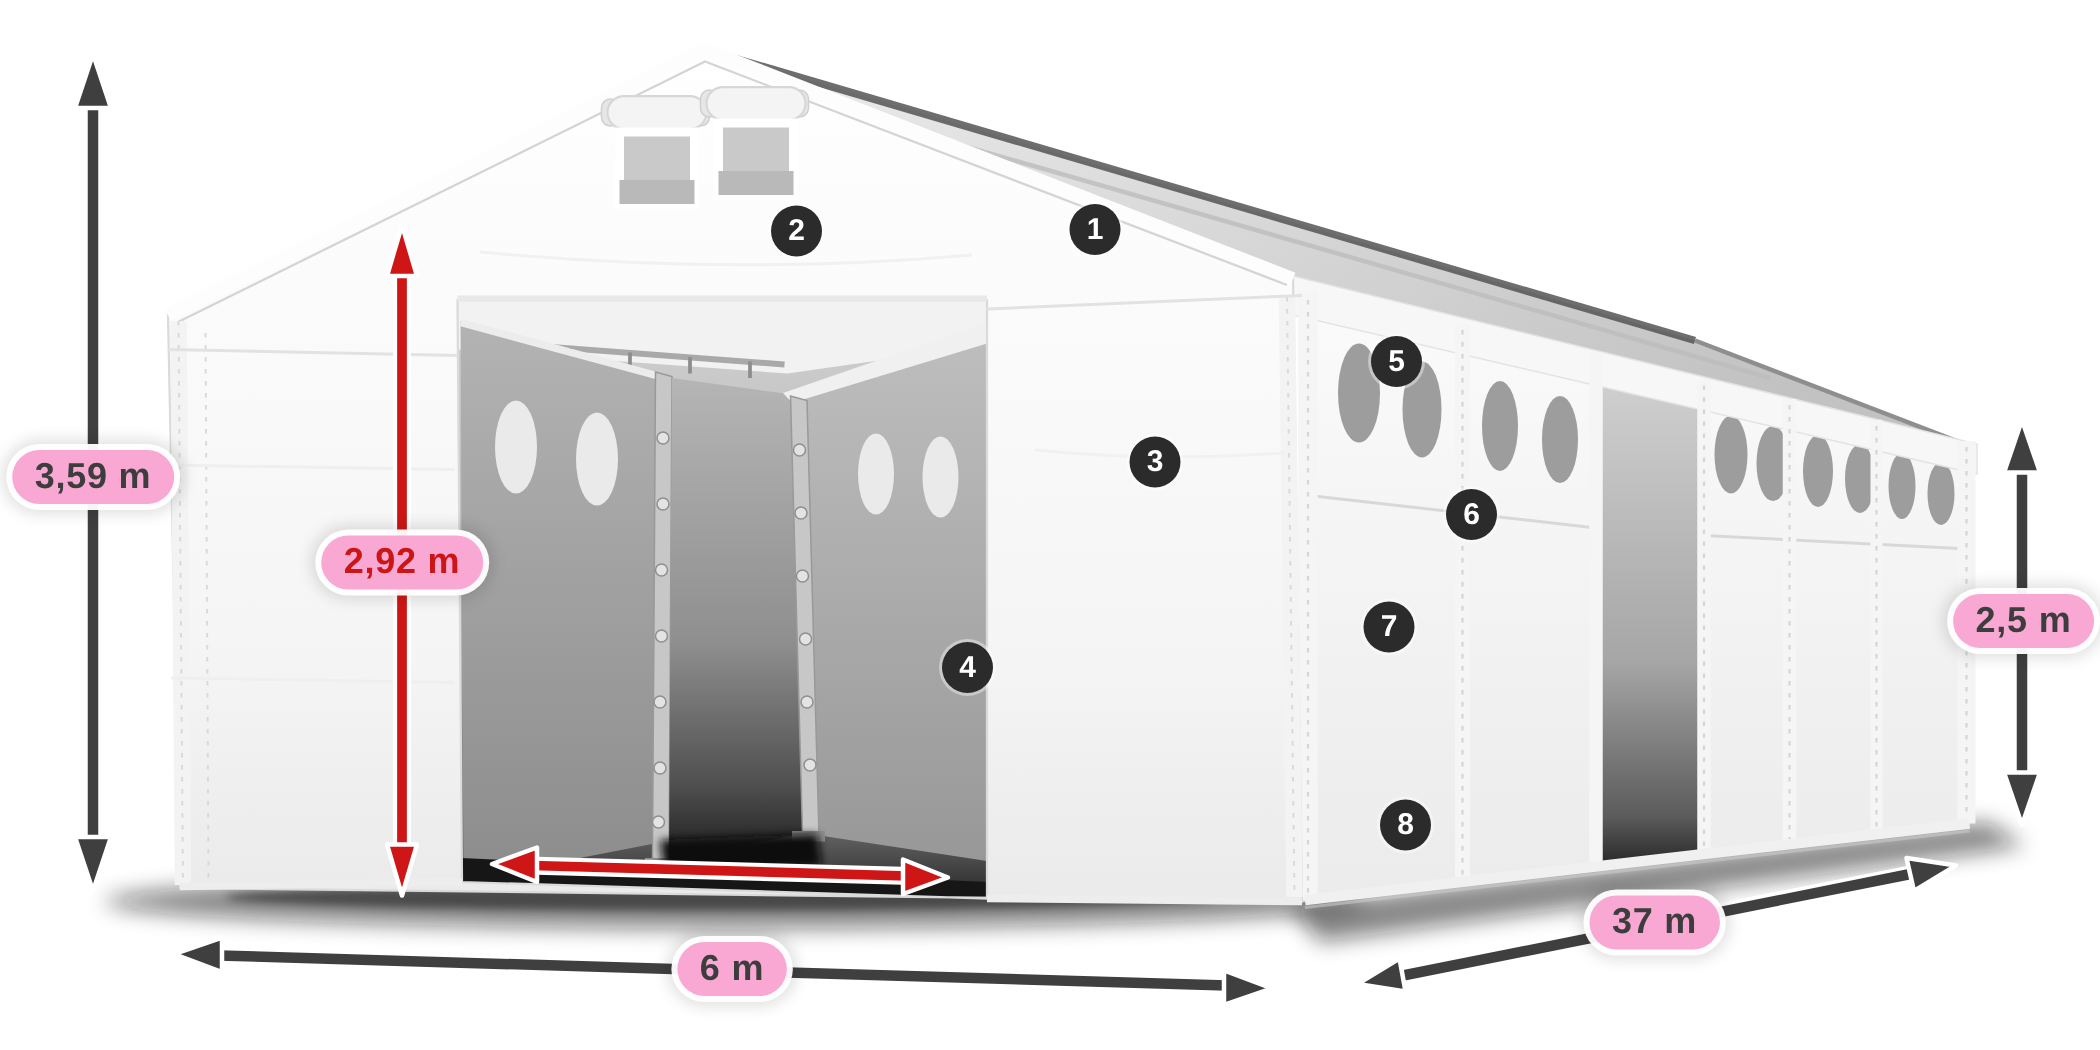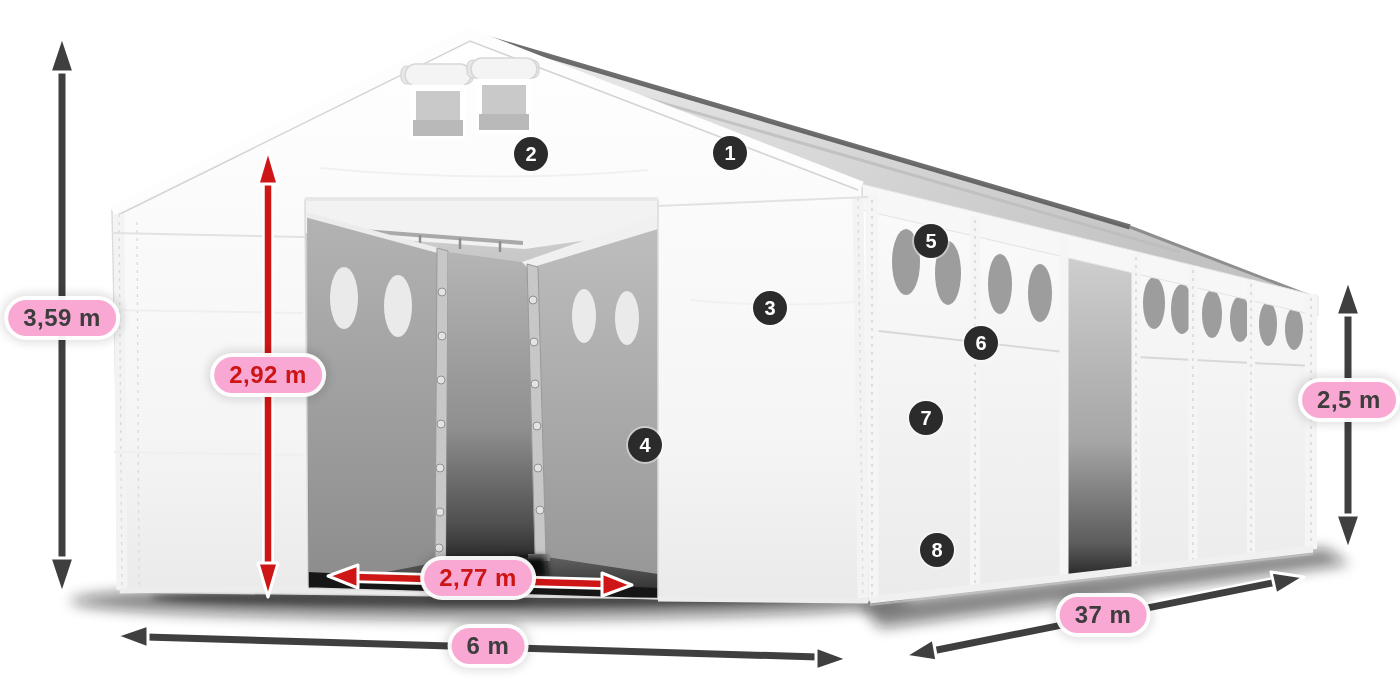--- a/index.html
+++ b/index.html
@@ -237,24 +237,23 @@
       <line x1="1348" y1="306" x2="1348" y2="524" stroke="#ffffff" stroke-width="13"></line>
       <line x1="1348" y1="310" x2="1348" y2="520" stroke="#3f3f3f" stroke-width="7"></line>
       <path d="M1348,280 L1336,315 L1360,315 Z" fill="#3f3f3f" stroke="#ffffff" stroke-width="3"></path>
       <path d="M1348,550 L1336,515 L1360,515 Z" fill="#3f3f3f" stroke="#ffffff" stroke-width="3"></path>
     </g>
   </g>
 </svg>
 
   <div class="pill dark" style="left:62px;top:318px">3,59 m</div>
   <div class="pill red" style="left:268px;top:375px">2,92 m</div>
-  <div class="pill red" style="left:478px;top:578px">2,77 m</div>
   <div class="pill dark" style="left:488px;top:646px">6 m</div>
   <div class="pill dark" style="left:1103px;top:615px">37 m</div>
-  <div class="pill dark" style="left:1349px;top:400px">2,5 m</div>
+  <div class="pill dark" style="left:1349px;top:414px">2,5 m</div>
 
   <div class="badge" style="left:730px;top:153px">1</div>
   <div class="badge" style="left:531px;top:154px">2</div>
   <div class="badge" style="left:770px;top:308px">3</div>
   <div class="badge" style="left:645px;top:445px">4</div>
   <div class="badge" style="left:931px;top:241px">5</div>
   <div class="badge" style="left:981px;top:343px">6</div>
   <div class="badge" style="left:926px;top:418px">7</div>
   <div class="badge" style="left:937px;top:550px">8</div>
 

